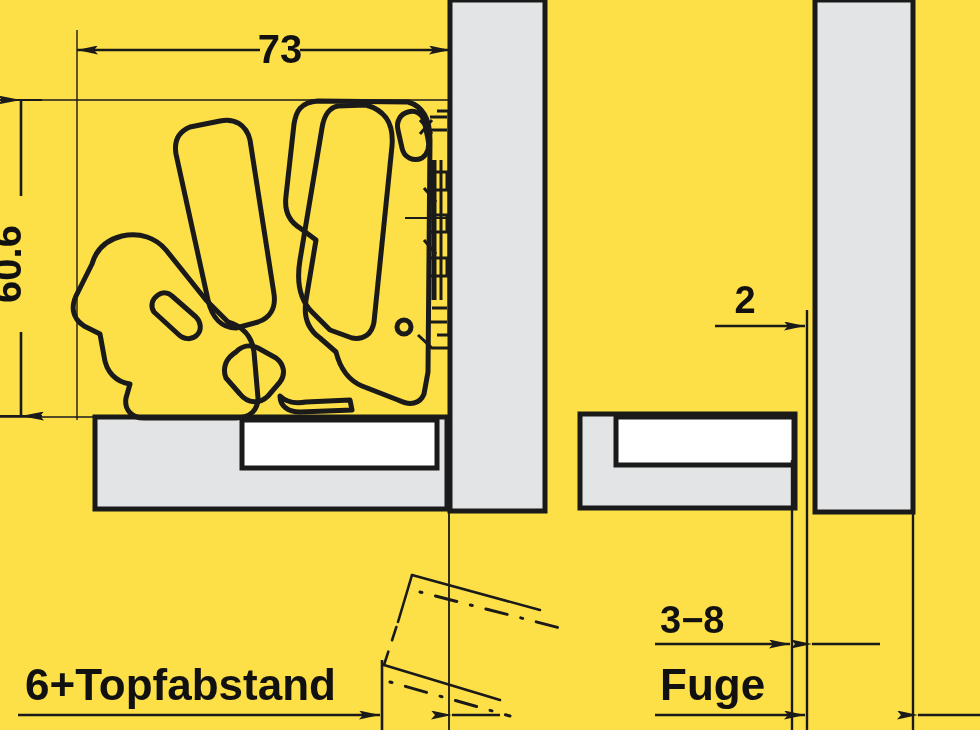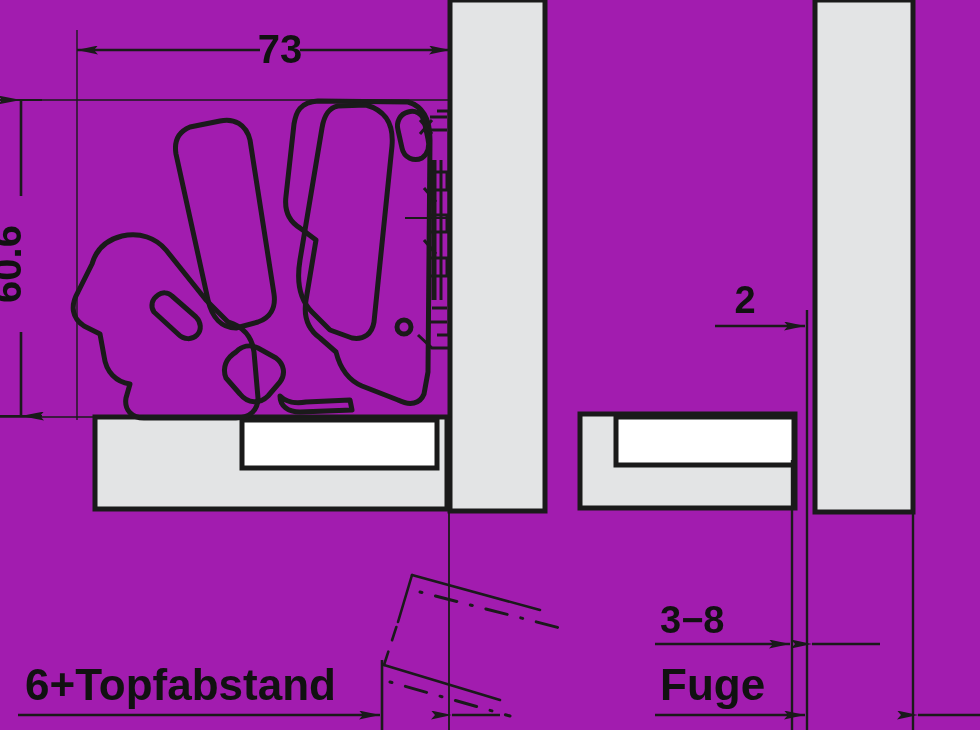--- a/index.html
+++ b/index.html
@@ -10,21 +10,21 @@
   body {
     width: 980px;
     height: 730px;
     font-family: "Liberation Sans", sans-serif;
     overflow: hidden;
   }
   #stage {
     position: relative;
     width: 980px;
     height: 730px;
-    background: #a21caf;
+    background: #fde047;
   }
   svg.drawing {
     position: absolute;
     left: 0;
     top: 0;
     width: 980px;
     height: 730px;
   }
   .dim-text {
     font-family: "Liberation Sans", sans-serif;

